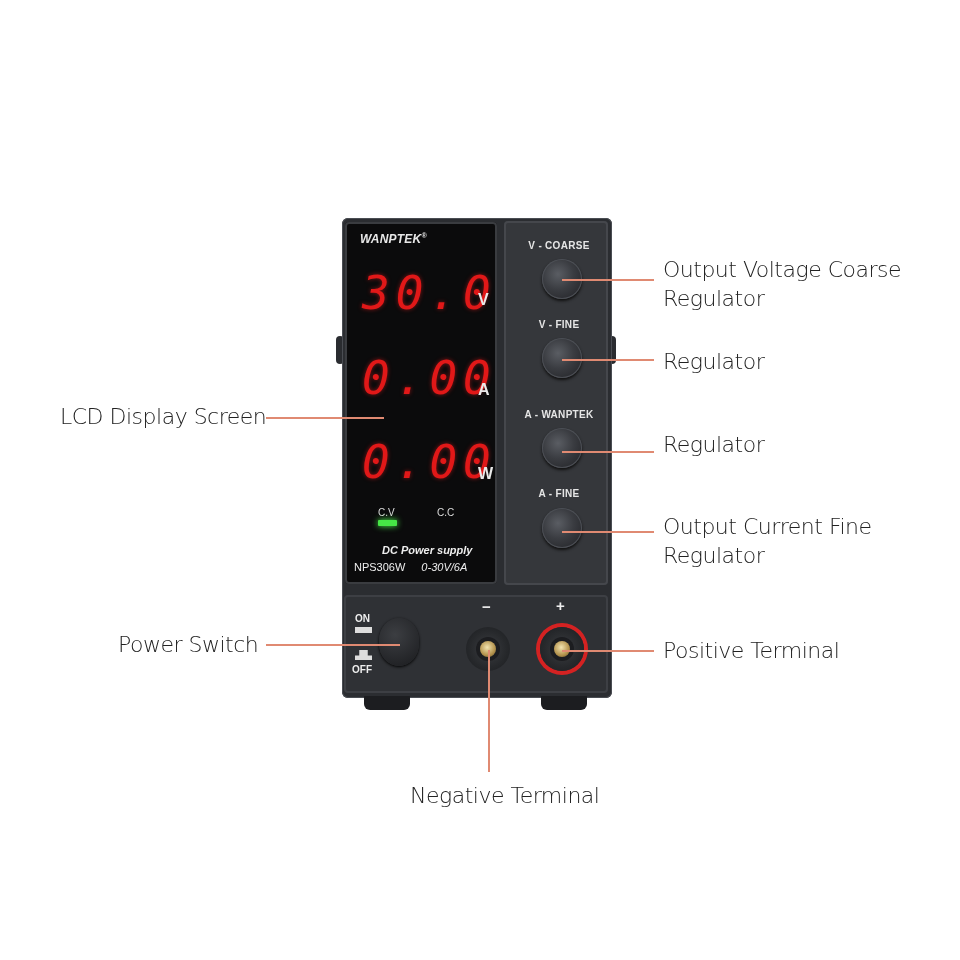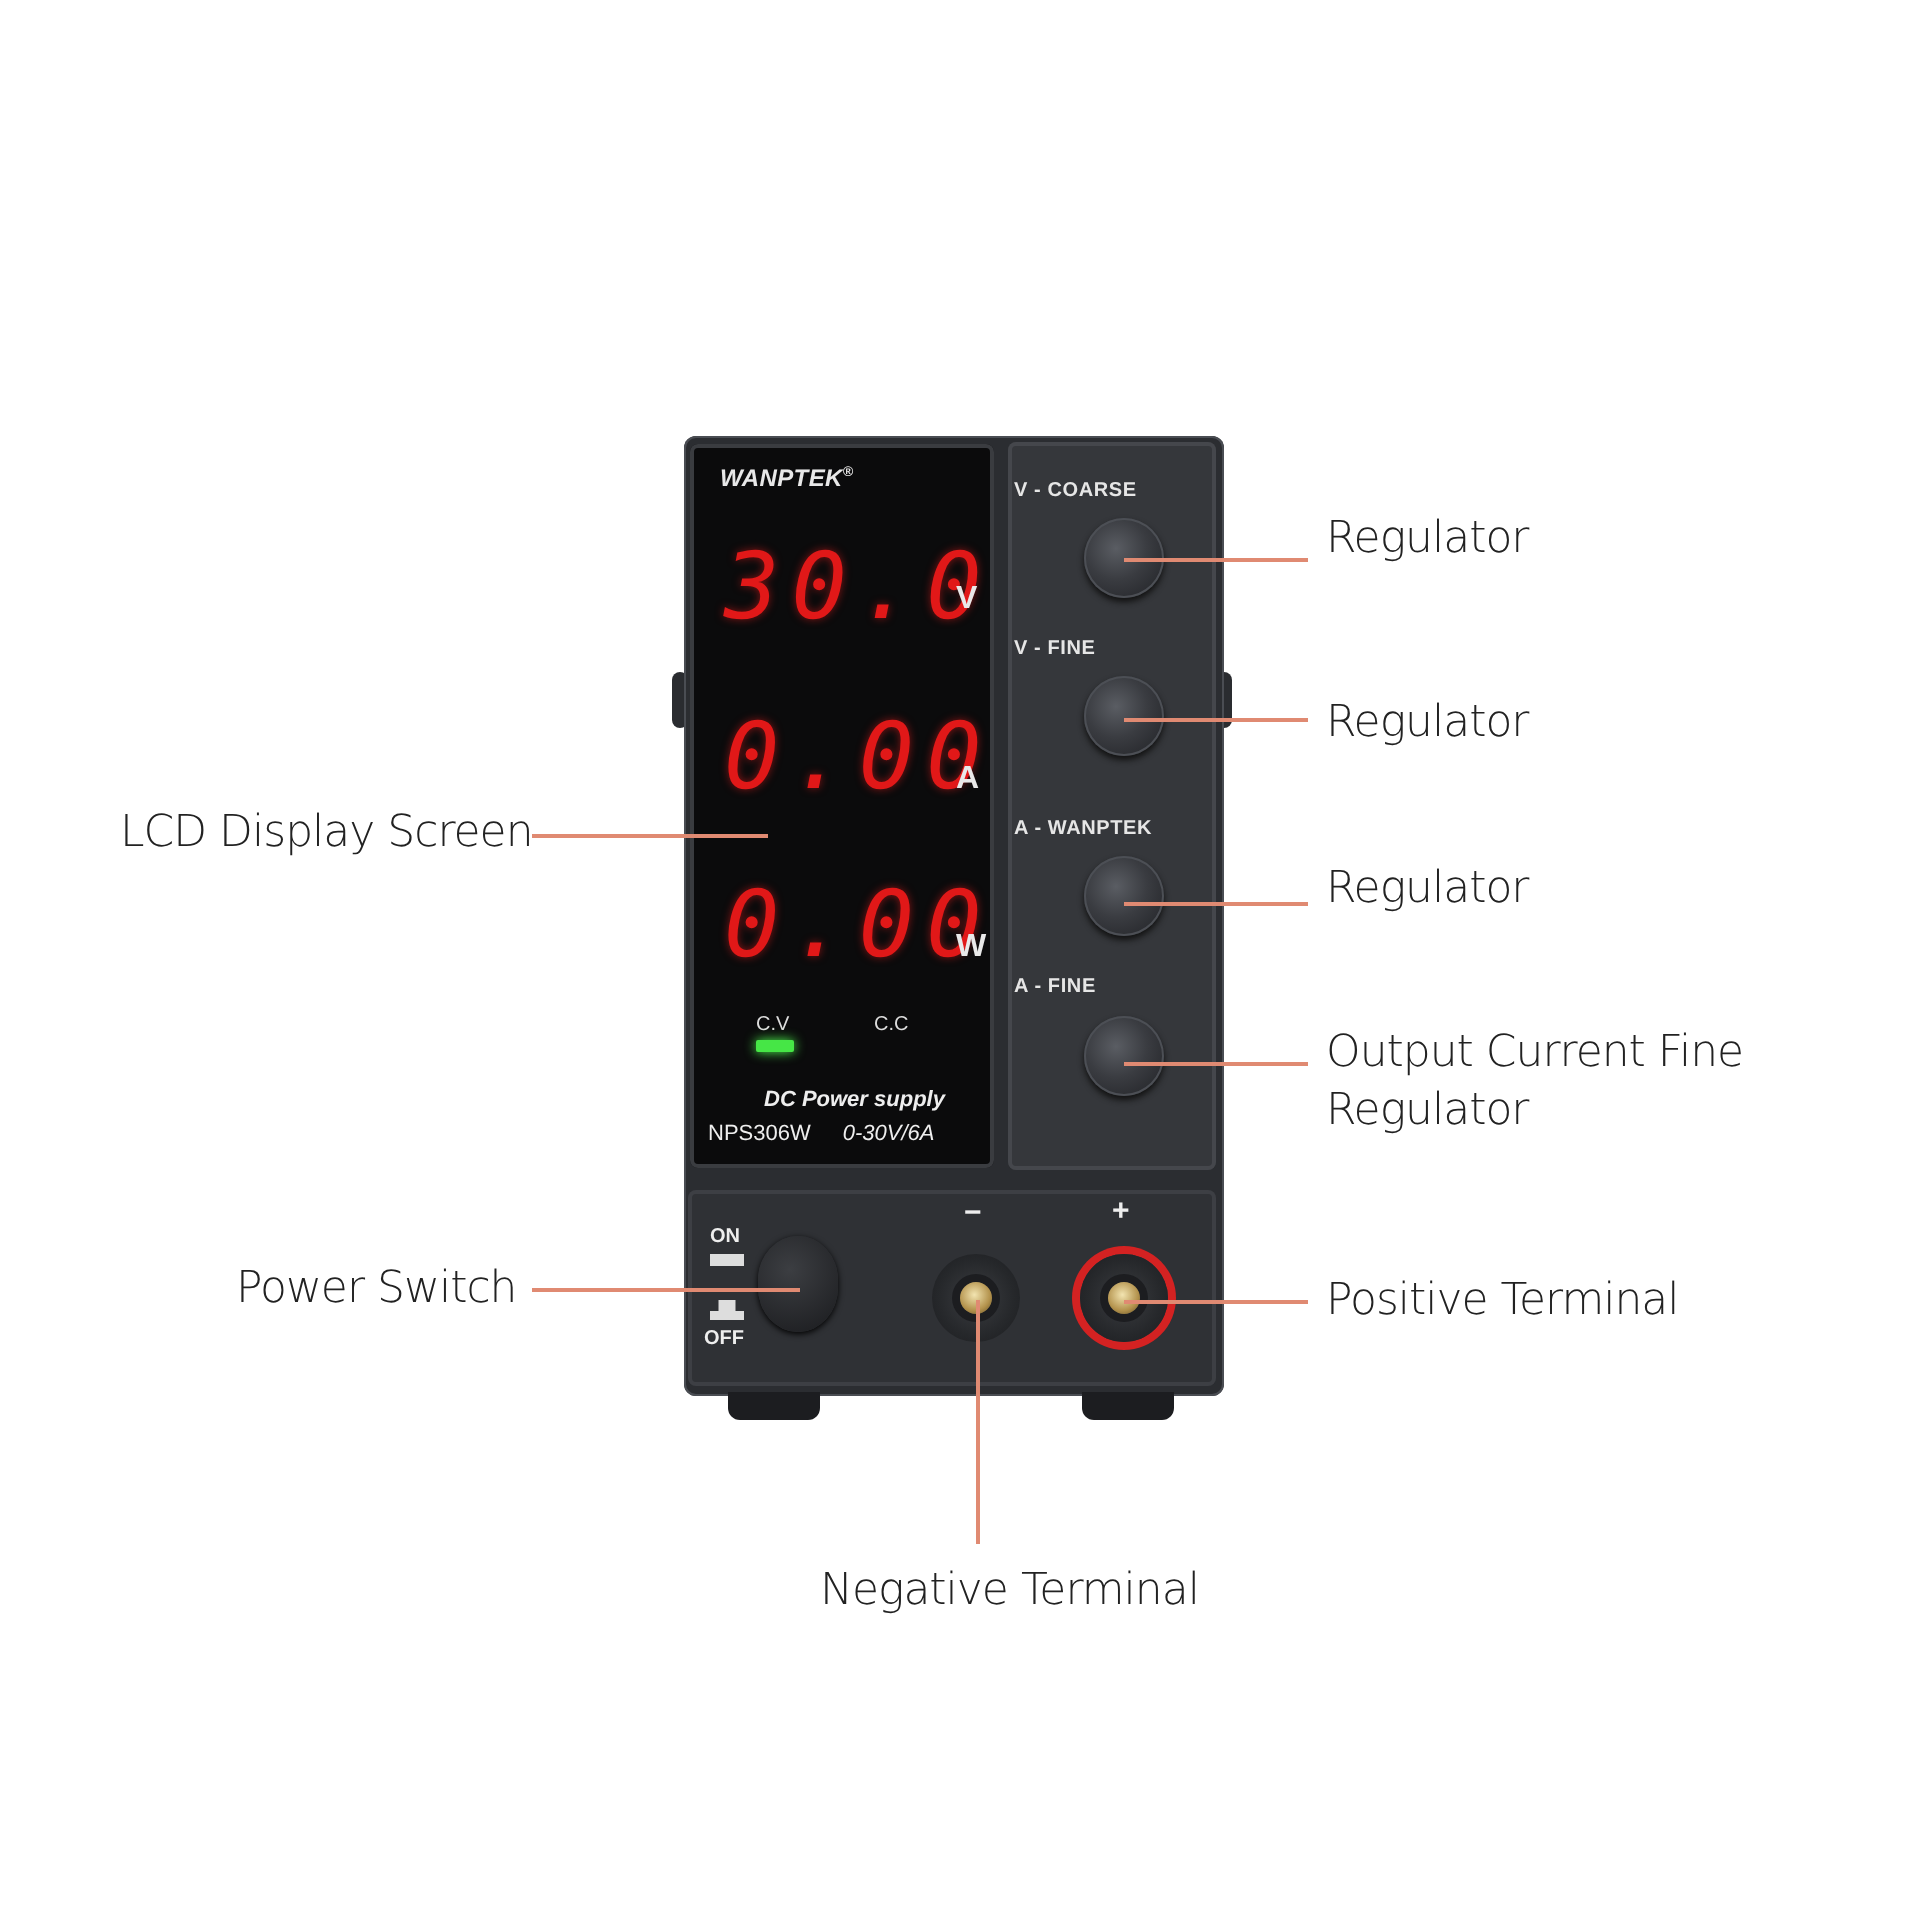--- a/index.html
+++ b/index.html
@@ -15,21 +15,21 @@
   .brand{left:360px;top:232px;color:#e8e8e8;font-size:12px;font-weight:bold;font-style:italic;letter-spacing:0.2px;}
   .brand sup{font-size:7px;}
   .digits{color:#e11818;font-family:"DejaVu Sans Mono",monospace;font-size:46px;font-style:italic;letter-spacing:6px;text-shadow:0 0 4px rgba(255,30,30,0.5);line-height:50px;}
   .unit{color:#e9e9e9;font-size:16px;font-weight:bold;}
   .ind{color:#ddd;font-size:10px;}
   .led{left:378px;top:520px;width:19px;height:6px;background:#46e646;border-radius:1px;box-shadow:0 0 6px #4eff4e;}
   .dc{left:354px;top:544px;color:#eee;font-size:11px;font-style:italic;font-weight:bold;margin-left:28px;}
   .model{left:354px;top:561px;color:#eee;font-size:11px;}
   .model i{margin-left:16px;}
   .knobpanel{left:504px;top:221px;width:104px;height:364px;background:#35373b;border-radius:4px;box-shadow:inset 0 0 0 2px #45474c;}
-  .klabel{color:#e6e6e6;font-size:10px;font-weight:bold;letter-spacing:0.3px;width:104px;}
+  .klabel{color:#e6e6e6;font-size:10px;font-weight:bold;letter-spacing:0.3px;width:104px;text-align:center;}
   .knob{width:40px;height:40px;border-radius:50%;background:radial-gradient(circle at 40% 38%,#5a5d63 0%,#3a3c41 45%,#1f2024 100%);box-shadow:0 2px 3px #111, inset 0 0 0 1px #4c4f55;}
   .bottom{left:344px;top:595px;width:264px;height:98px;background:#2f3135;border-radius:4px;box-shadow:inset 0 0 0 2px #3d3f44;}
   .sw-label{color:#eee;font-size:10px;font-weight:bold;}
   .switch{left:379px;top:618px;width:40px;height:48px;border-radius:50%/46%;background:radial-gradient(circle at 40% 35%,#3c3e42,#1a1b1e);box-shadow:0 1px 3px #000;}
   .post{width:44px;height:44px;border-radius:50%;background:radial-gradient(circle,#3b3d41 0%,#26282b 60%,#1b1c1f 100%);}
   .post-red{box-shadow:0 0 0 4px #d42222;}
   .post-core{width:16px;height:16px;border-radius:50%;background:radial-gradient(circle at 45% 40%,#f2e4b0,#b3924c 60%,#5d4a22);box-shadow:0 0 0 4px #1c1d20;}
   .sign{color:#eee;font-size:15px;font-weight:bold;}
   .foot{width:46px;height:14px;background:#1c1d20;border-radius:0 0 6px 6px;}
 </style>
@@ -93,20 +93,21 @@
 <div class="line-h" style="left:562px;top:359px;width:92px;"></div>
 <div class="line-h" style="left:562px;top:451px;width:92px;"></div>
 <div class="line-h" style="left:562px;top:531px;width:92px;"></div>
 <div class="line-h" style="left:562px;top:650px;width:92px;"></div>
 <div class="line-v" style="left:488px;top:650px;height:122px;"></div>
 
 <div class="callout" style="left:60px;top:402px;">LCD Display Screen</div>
 <div class="callout" style="left:118px;top:630px;">Power Switch</div>
 
 <div class="callout" style="left:663px;top:255px;">
+  <div>Output Voltage Coarse</div>
   <div>Regulator</div>
 </div>
 <div class="callout" style="left:663px;top:347px;">
   <div>Regulator</div>
 </div>
 <div class="callout" style="left:663px;top:430px;">
   <div>Regulator</div>
 </div>
 <div class="callout" style="left:663px;top:512px;">
   <div>Output Current Fine</div>

